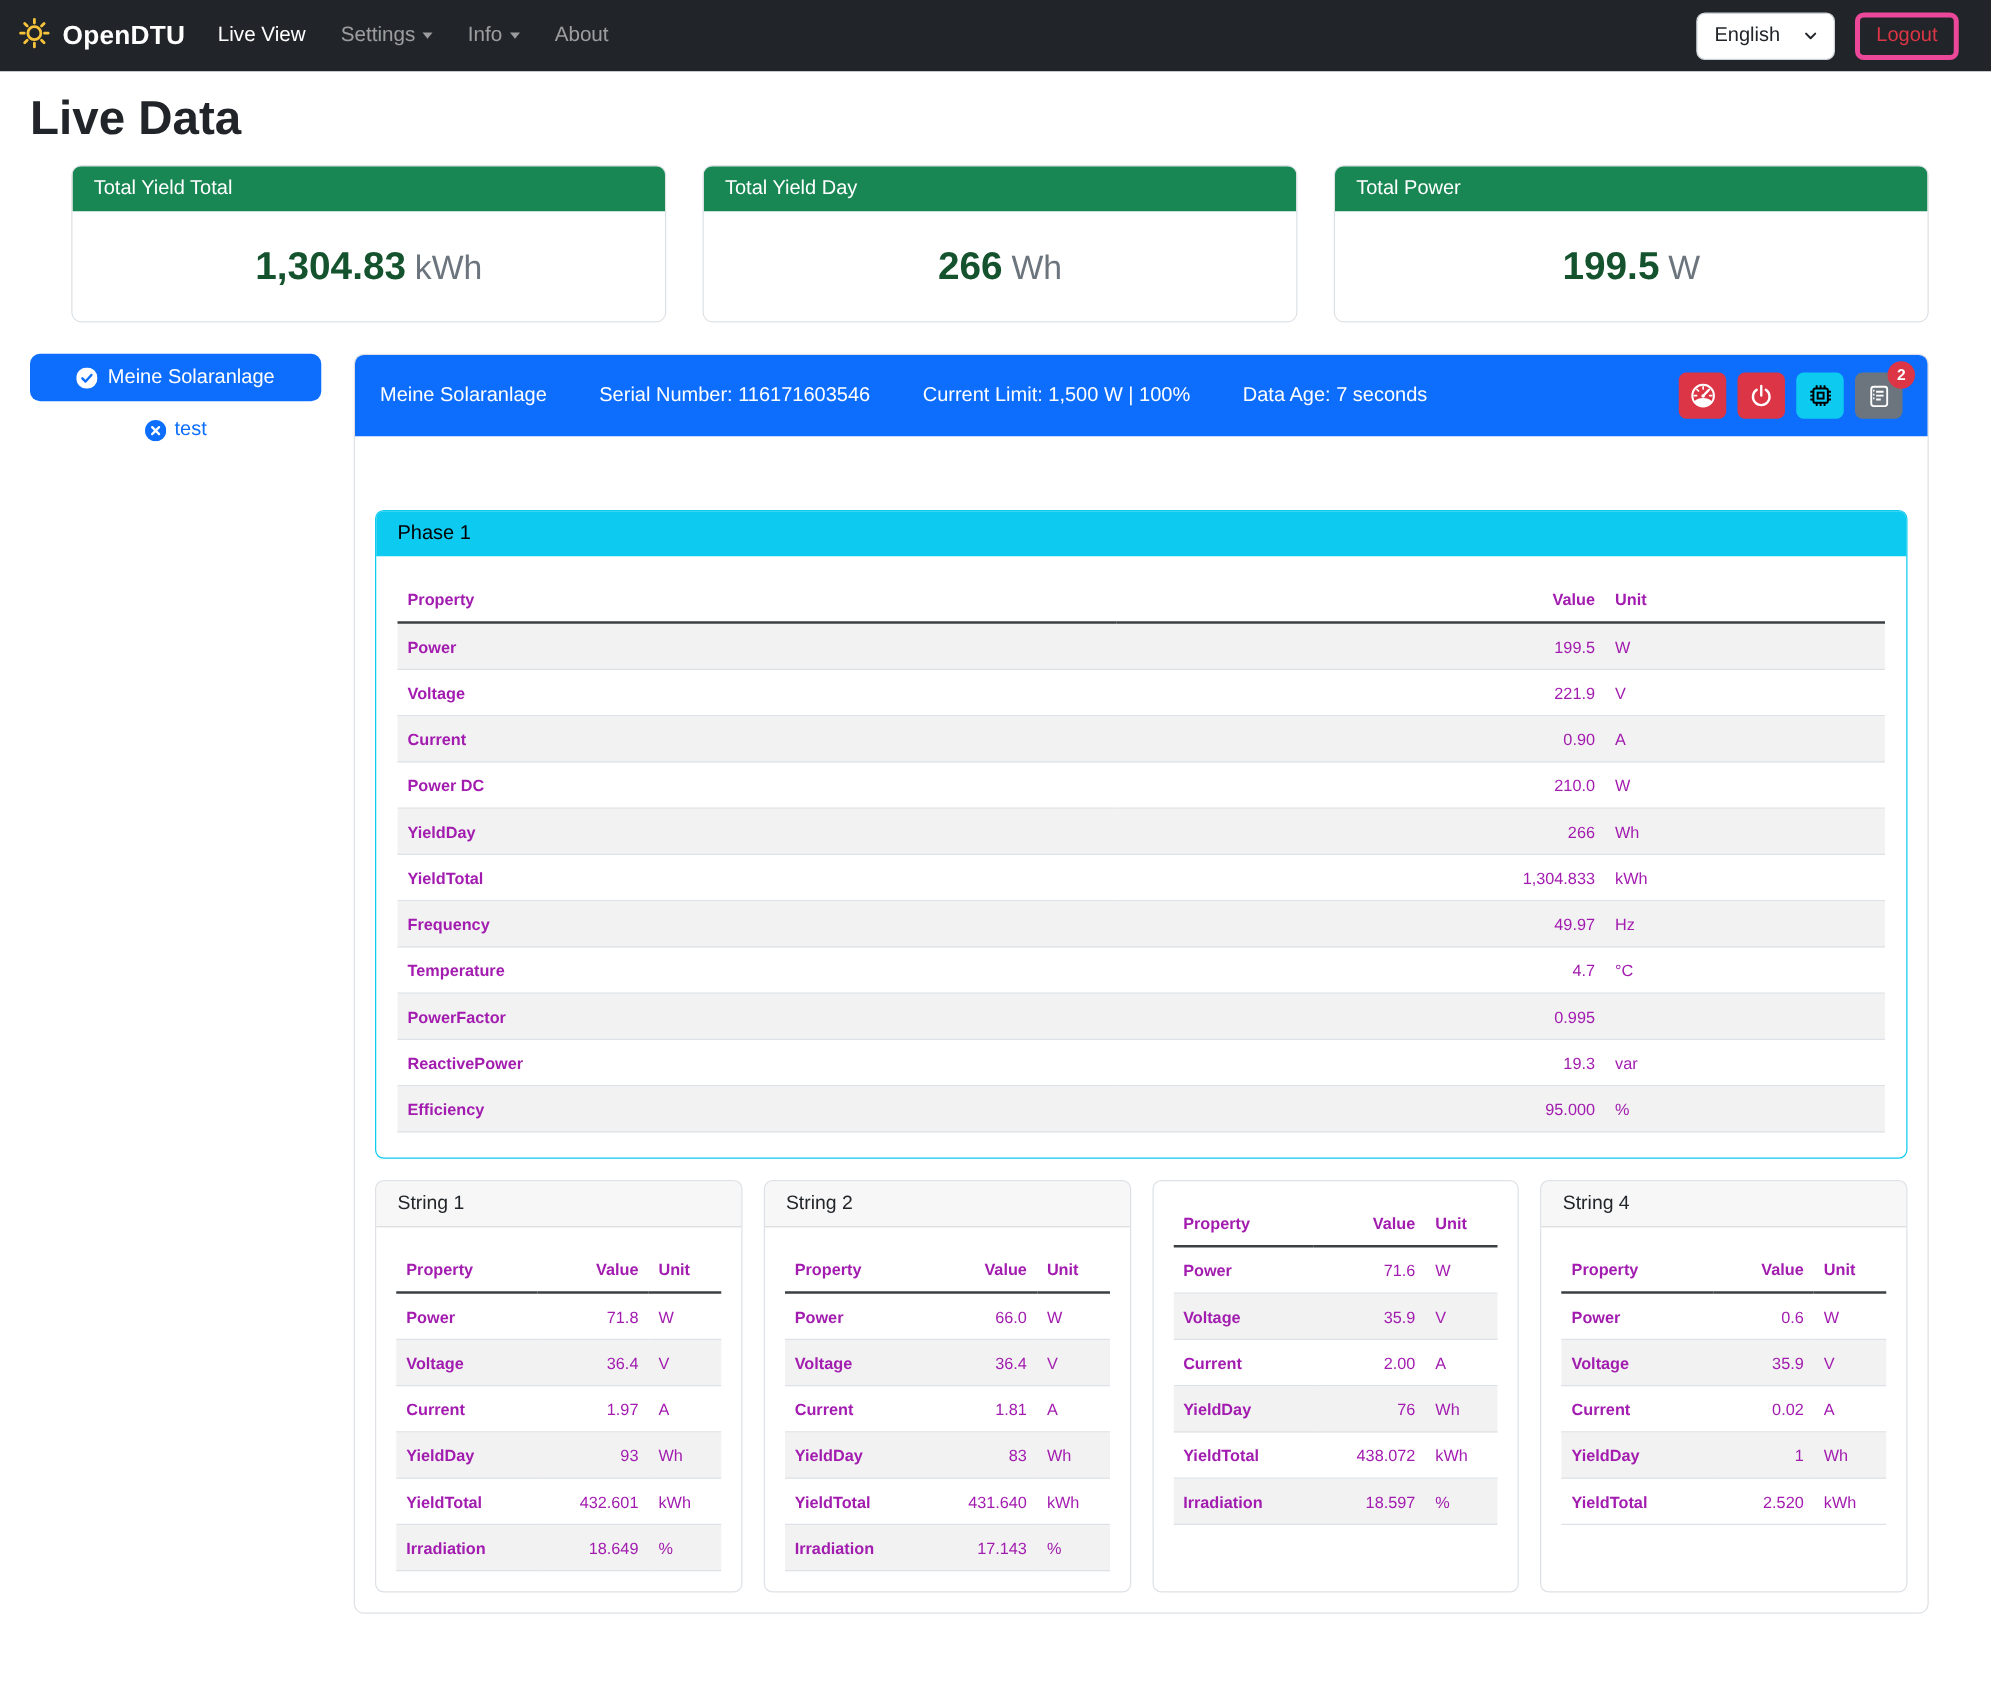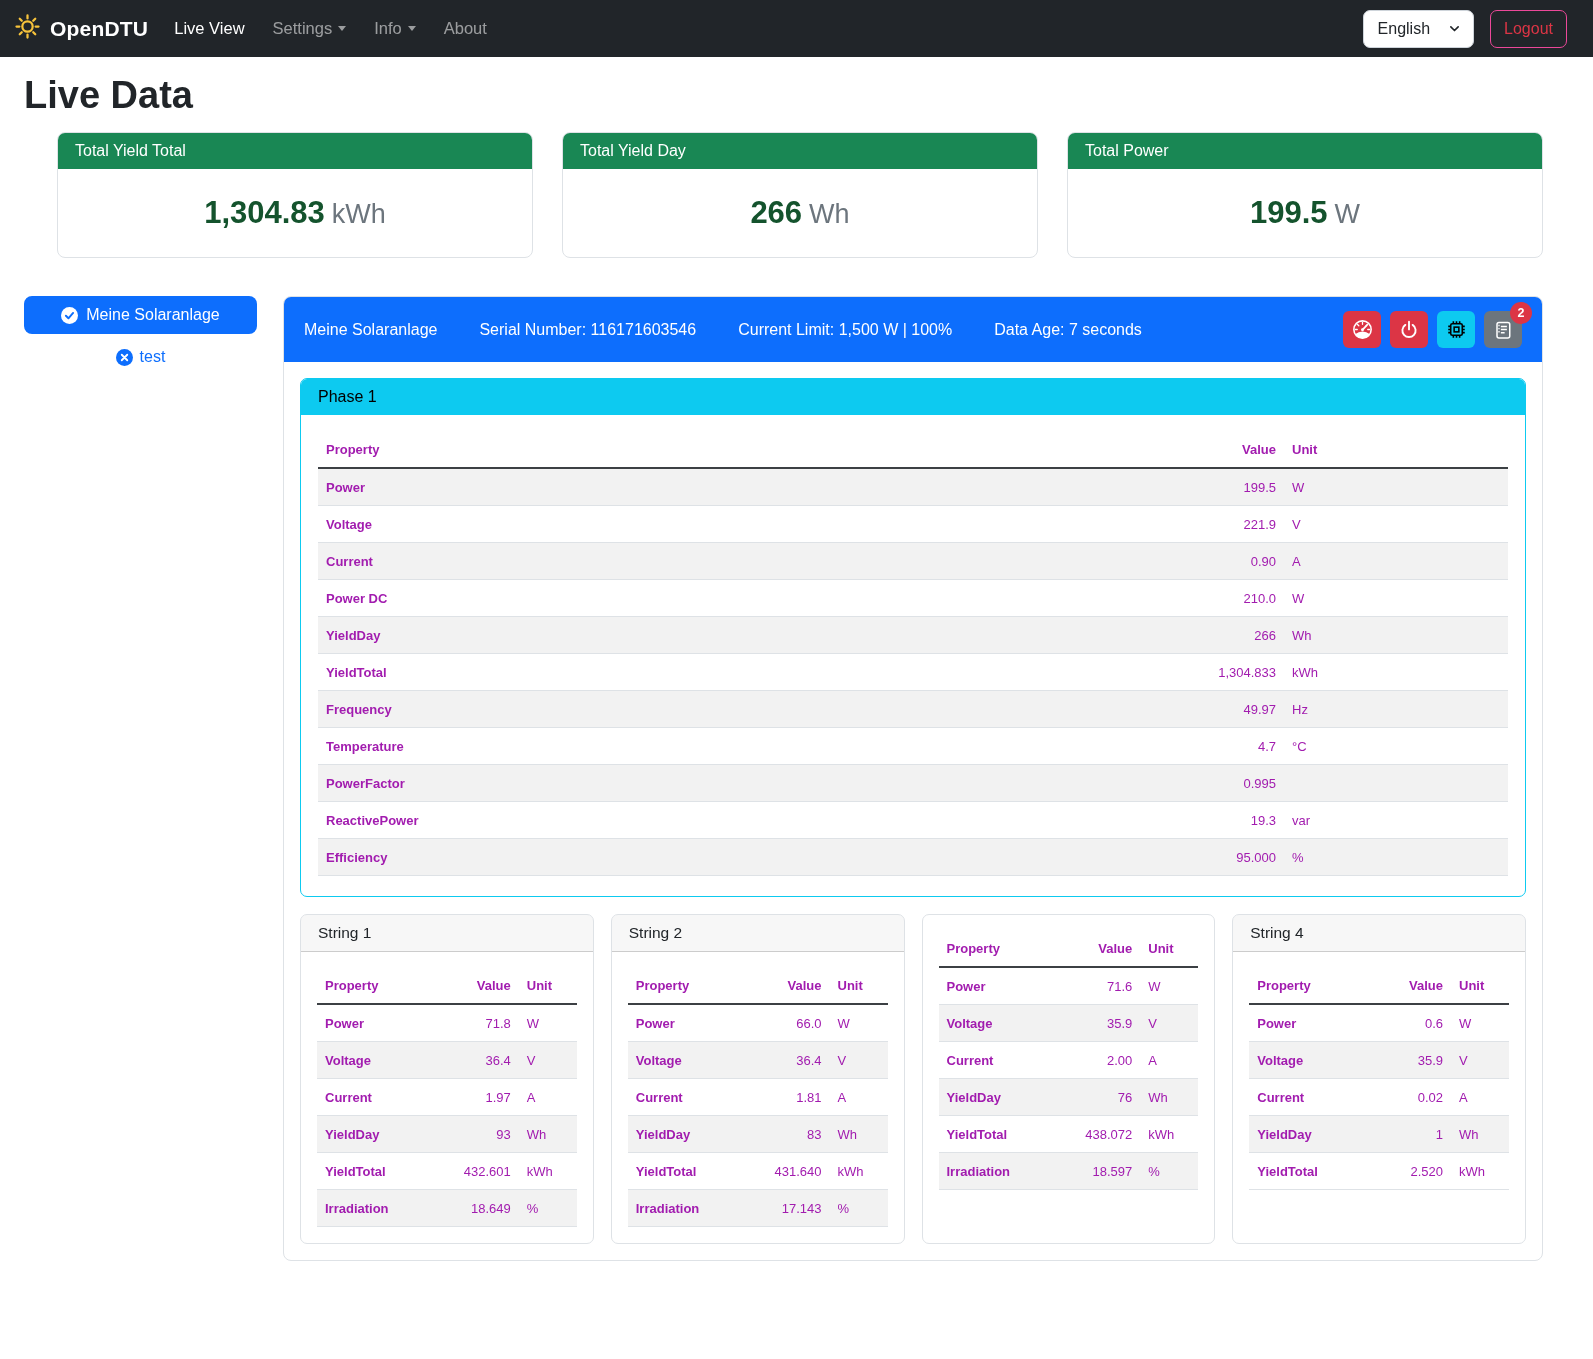--- a/index.html
+++ b/index.html
@@ -30,31 +30,31 @@
     border-left: 4.5px solid transparent; border-right: 4.5px solid transparent;
     border-top: 5px solid currentColor;
   }
   .nav-right { margin-left: auto; display: flex; align-items: center; gap: 16px; }
   .lang-select {
     background: #fff; border: 1px solid #ced4da; border-radius: 7px;
     height: 38px; padding: 0 12px 0 14px; display: flex; align-items: center; gap: 18px;
     font-size: 16px; color: #212529; cursor: pointer;
   }
   .logout-btn {
-    background: transparent; border: 1px solid #ec4899; color: #dc3545;
+    background: transparent; border: 4px solid #ec4899; color: #dc3545;
     border-radius: 7px; height: 38px; padding: 0 13px; font-size: 16px;
     font-family: inherit; cursor: pointer;
   }
 
   
   .main { padding: 17px 50px 0 24px; }
   .page-title { font-size: 38px; font-weight: 700; margin-bottom: 15px; }
 
   
-  .summary-row { display: grid; grid-template-columns: repeat(3,1fr); gap: 29px; margin-bottom: 38px; padding-left: 33px; }
+  .summary-row { display: grid; grid-template-columns: repeat(3,1fr); gap: 29px; margin-bottom: 25px; padding-left: 33px; }
   .card { border: 1px solid #dee2e6; border-radius: 8px; background: #fff; overflow: hidden; }
   .card-header-green { background: #198754; color: #fff; padding: 9px 17px; font-size: 16px; }
   .summary-body { padding: 26px 16px; text-align: center; }
   .summary-value { font-size: 31px; font-weight: 600; color: #14532d; }
   .summary-unit { font-size: 27px; font-weight: 500; color: #6c757d; margin-left: 7px; }
 
   
   .inverter-layout { display: grid; grid-template-columns: 233px 1fr; gap: 26px; align-items: start; }
   .inv-select-btn {
     width: 100%; background: #0d6efd; border: none; color: #fff; border-radius: 8px;
@@ -78,21 +78,21 @@
   .ibtn-cyan { background: #0dcaf0; }
   .ibtn-gray { background: #6c757d; }
   .notif-badge {
     position: absolute; top: -9px; right: -10px; width: 22px; height: 22px; border-radius: 50%;
     background: #dc3545; color: #fff; font-size: 12.5px; font-weight: 700;
     display: flex; align-items: center; justify-content: center;
   }
   .big-body { padding: 16px; }
 
   
-  .phase-card { border: 1px solid #0dcaf0; border-radius: 7px; margin-bottom: 17px; background: #fff; }
+  .phase-card { border: 1px solid #0dcaf0; border-radius: 7px; margin-bottom: 17px; background: #fff; margin-top: 43px; }
   .phase-header { background: #0dcaf0; color: #000; padding: 9px 17px; font-size: 16px; border-radius: 6px 6px 0 0; }
   .phase-body { padding: 17px 17px 20px; }
 
   
   table { width: 100%; border-collapse: collapse; font-size: 13px; color: #a21caf; }
   th { text-align: left; font-weight: 700; padding: 10px 8px; border-bottom: 2px solid #3c4044; }
   td { padding: 10.5px 8px; border-bottom: 1px solid #dee2e6; }
   td.c-prop { font-weight: 700; }
   th.c-val, td.c-val { text-align: right; }
   .phase-tbl th.c-unit, .phase-tbl td.c-unit { width: 224px; }

